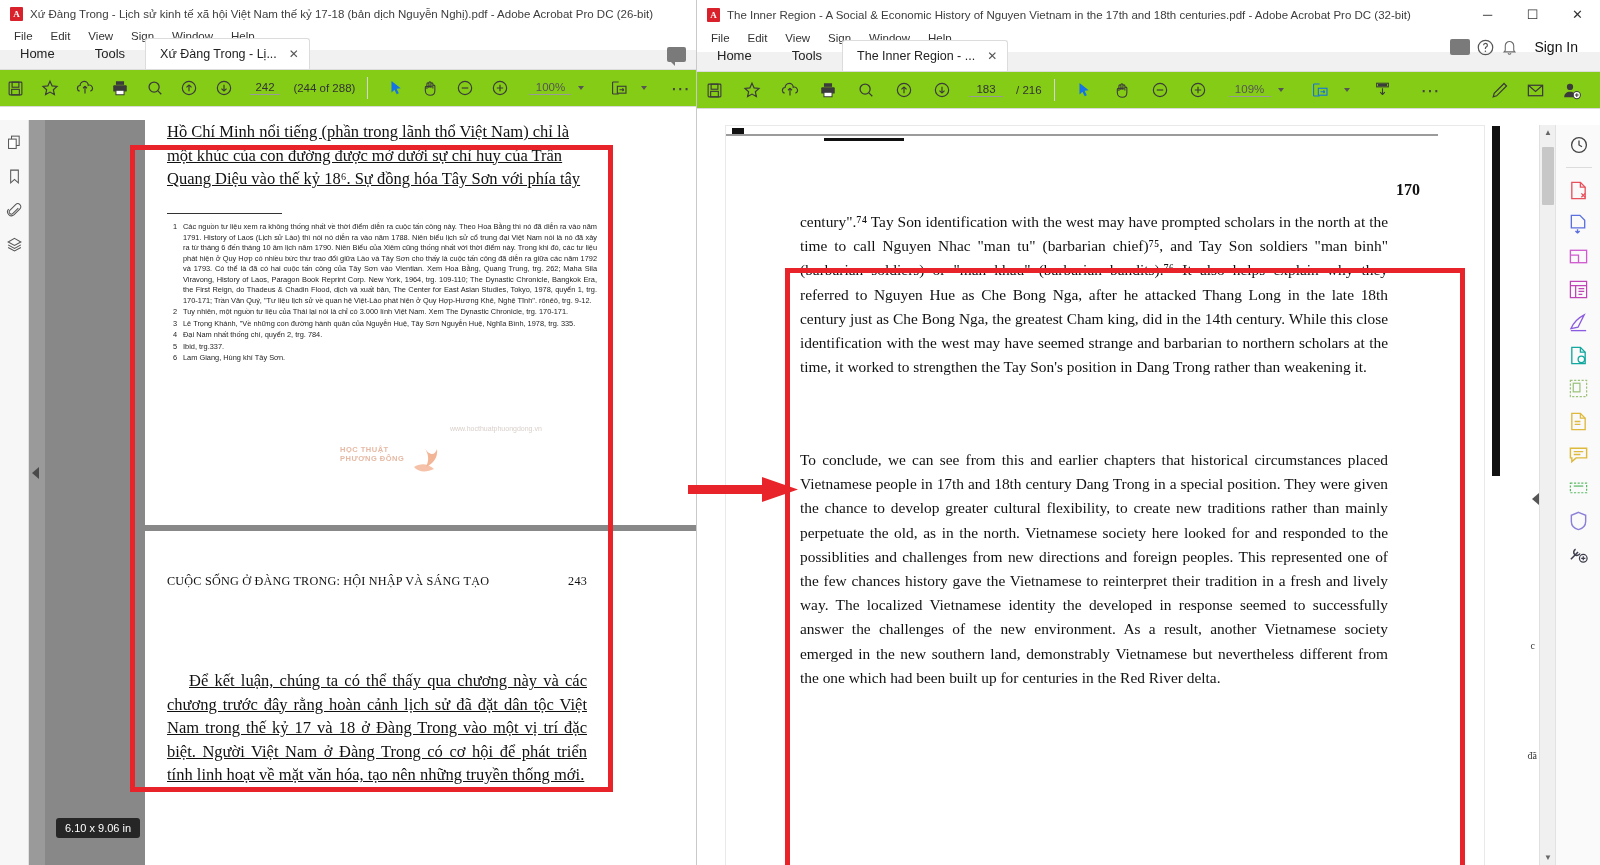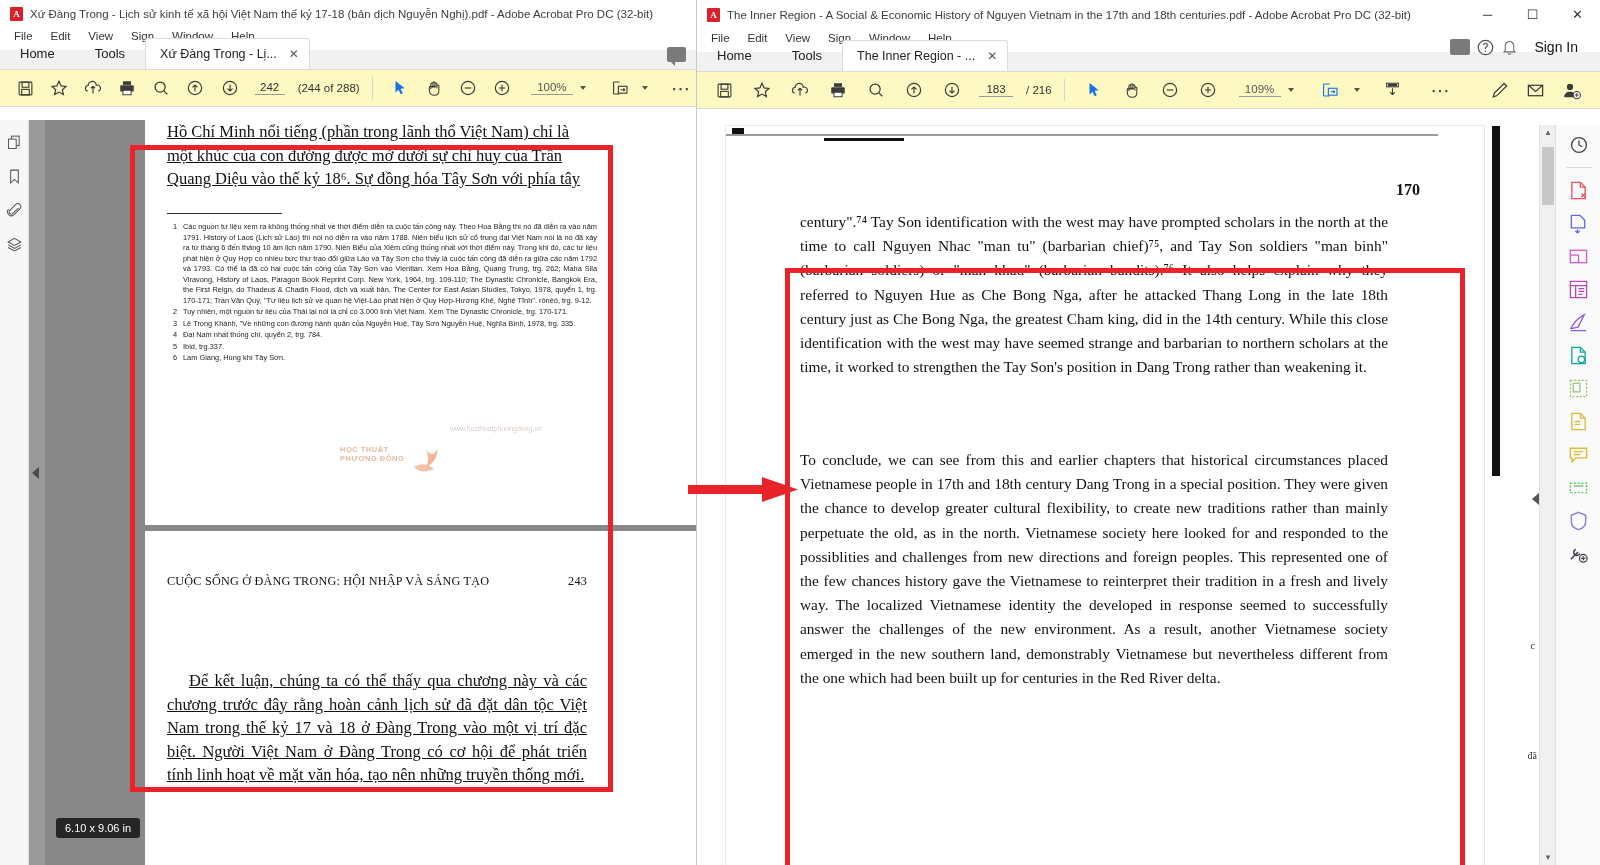--- a/index.html
+++ b/index.html
@@ -55,22 +55,22 @@
   .comment-bubble {
     position:absolute; right:10px; bottom:7px; width:19px;height:15px;
     background:#7a7a7a; border-radius:2px; cursor:pointer;
   }
   .comment-bubble:after{
     content:""; position:absolute; left:3px; bottom:-4px; width:0;height:0;
     border-left:5px solid transparent;border-right:0 solid transparent;border-top:5px solid #7a7a7a;
   }
 
   .toolbar {
-    height:37px; background:#fef9c3; display:flex; align-items:center;
-    border-bottom:1px solid #d9d9d9; padding-left:10px; gap:4px;
+    height:37px; background:#84cc16; display:flex; align-items:center;
+    border-bottom:1px solid #d9d9d9; gap:4px;
   }
   .tbicon {
     width:34px;height:30px;display:flex;align-items:center;justify-content:center;
     cursor:pointer; color:#3b3b3b;
   }
   .tbsep { width:1px;height:22px;background:#d5d5d5;margin:0 8px; }
   .pagebox {
     font-size:11.5px;color:#333; border-bottom:1px solid #9a9a9a;
     width:34px; text-align:center; padding-bottom:1px; margin-left:6px;cursor:text;
   }
@@ -169,21 +169,21 @@
 </style>
 </head>
 <body>
 
 <div class="screen">
 
   <div class="win-left">
 
     <div class="titlebar">
       <div class="acro-logo">A</div>
-      <div class="title-text">Xứ Đàng Trong - Lịch sử kinh tế xã hội Việt Nam thế kỷ 17-18 (bản dịch Nguyễn Nghị).pdf - Adobe Acrobat Pro DC (32-bit)</div>
+      <div class="title-text">Xứ Đàng Trong - Lịch sử kinh tế xã hội Việt Nam thế kỷ 17-18 (bản dịch Nguyễn Nghị).pdf - Adobe Acrobat Pro DC (26-bit)</div>
     </div>
 
     <div class="menubar">
       <span>File</span>
       <span>Edit</span>
       <span>View</span>
       <span>Sign</span>
       <span>Window</span>
       <span>Help</span>
     </div>

